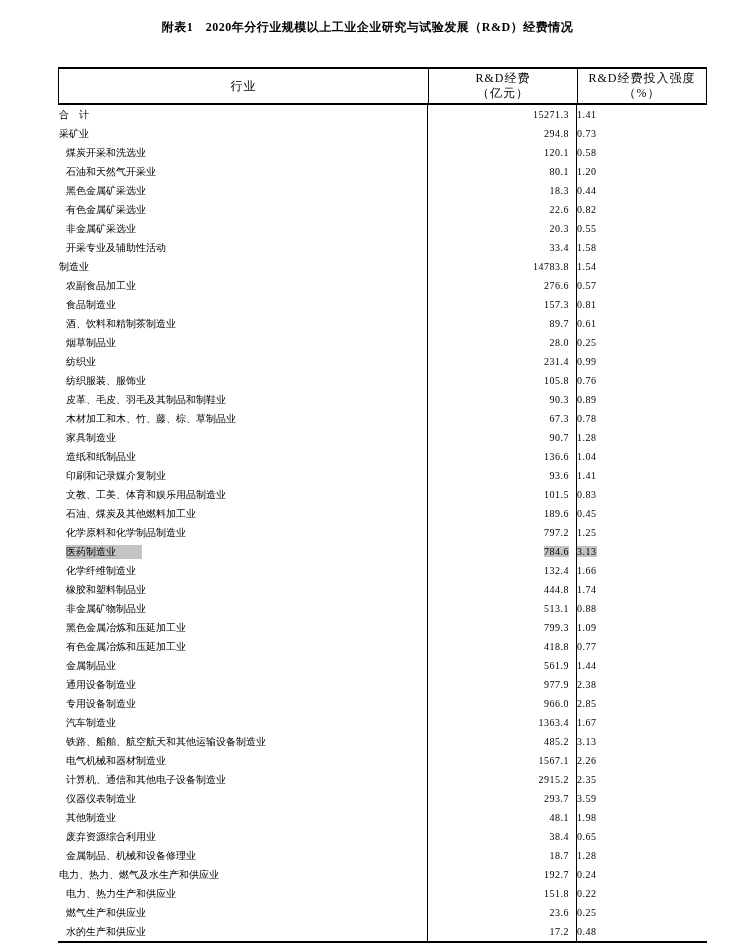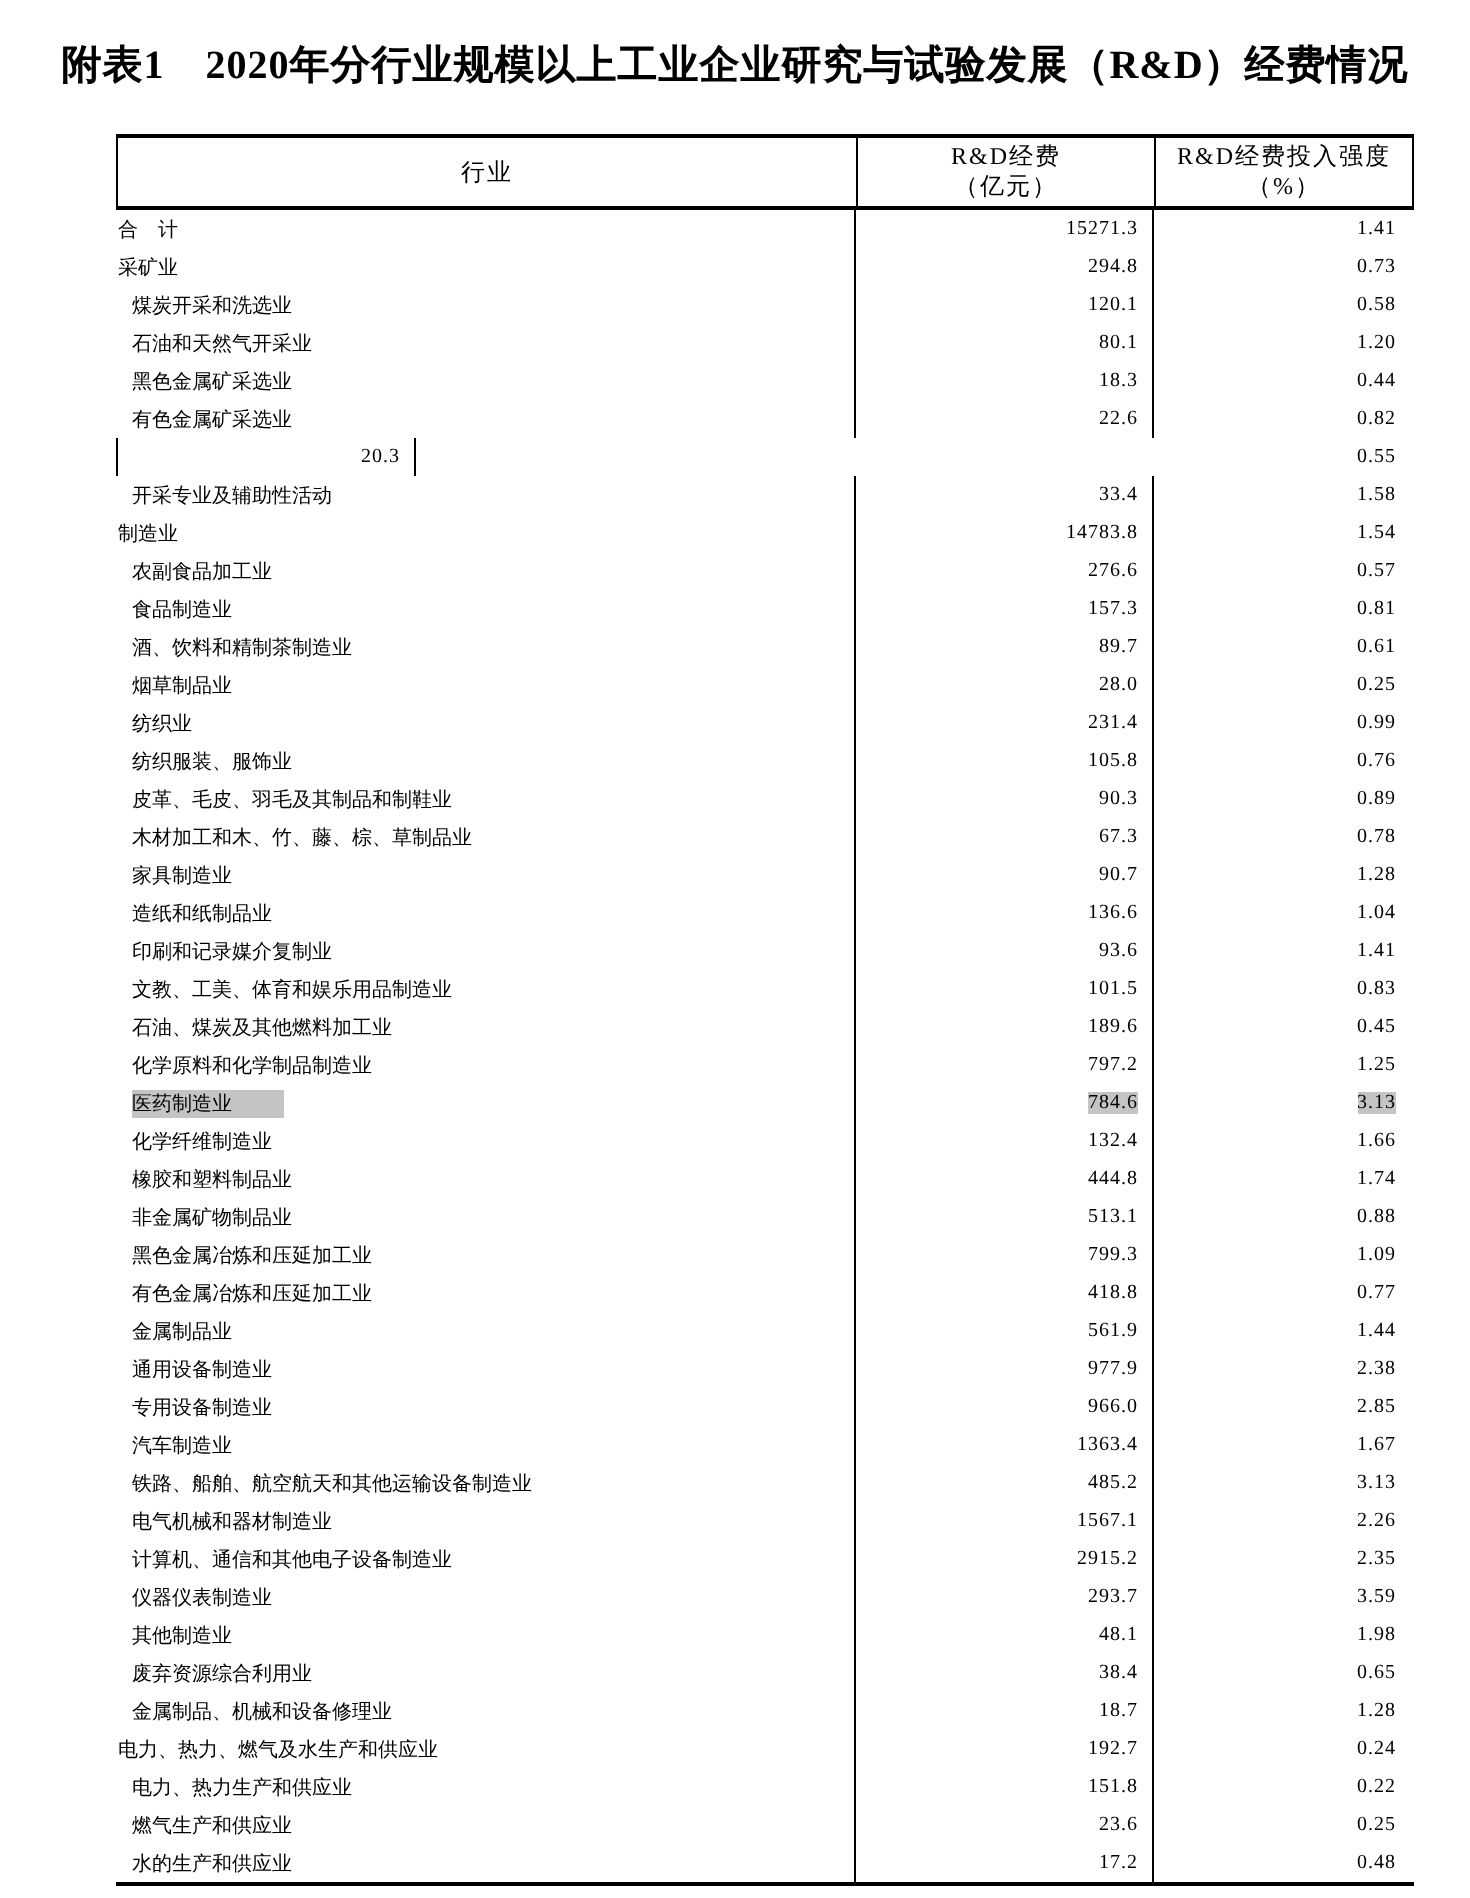--- a/index.html
+++ b/index.html
@@ -12,21 +12,21 @@
     color: #000000;
     font-family: "Liberation Serif", "DejaVu Serif", serif;
     overflow: hidden;
   }
   .title {
     position: absolute;
     top: 19px;
     left: 0;
     width: 100%;
     text-align: center;
-    font-size: 20px;
+    font-size: 12px;
     font-weight: bold;
     letter-spacing: 0.5px;
     white-space: nowrap;
   }
   .rd-table {
     position: absolute;
     left: 58px;
     top: 67px;
     width: 649px;
   }
@@ -56,21 +56,20 @@
   .td.col-industry { width: 369px; padding-left: 1px; }
   .td.col-fund {
     width: 149px;
     border-left: 1px solid #000;
     justify-content: flex-end;
     padding-right: 7px;
   }
   .td.col-intensity {
     flex: 1;
     border-left: 1px solid #000;
-    justify-content: flex-end;
     padding-right: 9px;
   }
   .tr.indent .td.col-industry { padding-left: 8px; }
   .num { letter-spacing: 0.5px; }
   .tr.highlighted .cell-text { background: var(--hl, #c4c4c4); }
   .tr.highlighted .td.col-industry .cell-text { padding-right: 26px; }
 </style>
 </head>
 <body>
 
@@ -158,20 +157,23 @@
     </div>
     <div class="td col-fund">
       <span class="cell-text num fund-value">22.6</span>
     </div>
     <div class="td col-intensity">
       <span class="cell-text num intensity-value">0.82</span>
     </div>
   </div>
 
   <div class="tr indent">
+    <div class="td col-industry">
+      <span class="cell-text industry-name">非金属矿采选业</span>
+    </div>
     <div class="td col-fund">
       <span class="cell-text num fund-value">20.3</span>
     </div>
     <div class="td col-intensity">
       <span class="cell-text num intensity-value">0.55</span>
     </div>
   </div>
 
   <div class="tr indent">
     <div class="td col-industry">

